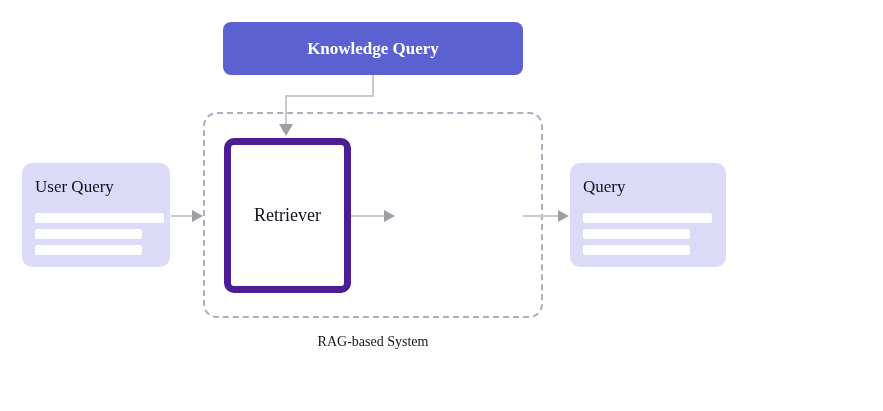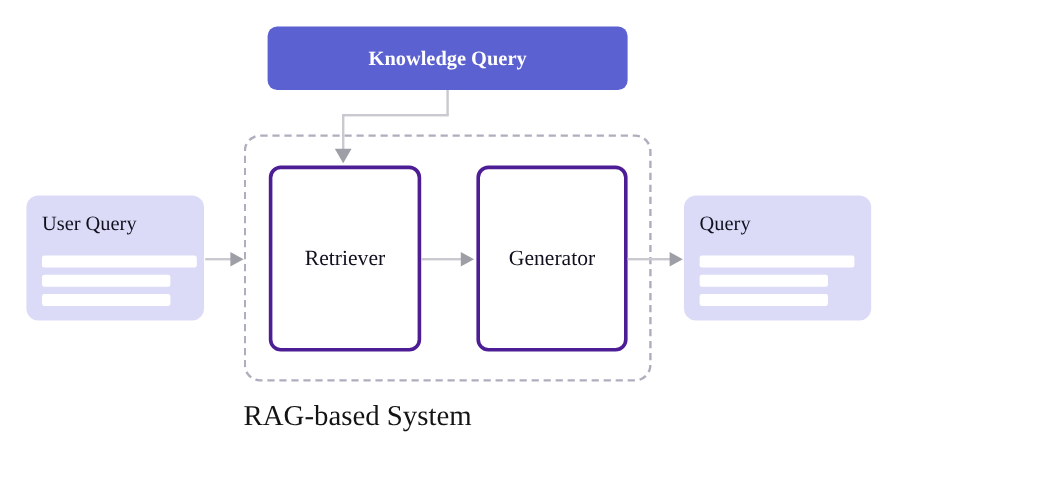--- a/index.html
+++ b/index.html
@@ -39,21 +39,21 @@
     box-sizing: border-box;
     background: transparent;
   }
 
   
   .process-box {
     position: absolute;
     top: 138px;
     height: 155px;
     background: #ffffff;
-    border: 3px solid #4c1d95;
+    border: 7px solid #4c1d95;
     border-radius: 10px;
     box-sizing: border-box;
     display: flex; align-items: center; justify-content: center;
     color: #10101E;
     font-size: 18px;
     z-index: 2;
   }
   .retriever-box { left: 224px; width: 127px; }
   .generator-box { left: 397px; width: 126px; }
 
@@ -106,22 +106,22 @@
     border-right: 7px solid transparent;
     border-top: 12px solid #9E9EA6;
     z-index: 3;
   }
 
   
   .system-label {
     position: absolute;
     left: 203px; top: 334px;
     width: 340px;
-    text-align: left;
-    font-size: 24px;
+    text-align: center;
+    font-size: 14px;
     color: #141414;
   }
 </style>
 </head>
 <body>
 
 <div class="canvas">
 
   <div class="kb-box">
     <span>Knowledge Query</span>
@@ -131,23 +131,20 @@
   <div class="line" style="left:285px; top:95px;  width:89px; height:2px;"></div>
   <div class="line" style="left:285px; top:95px;  width:2px;  height:30px;"></div>
   <div class="arrowhead-down" style="left:279px; top:124px;"></div>
 
   <div class="system-container"></div>
 
   <div class="process-box retriever-box">
     <span>Retriever</span>
   </div>
 
-  <div class="process-box generator-box">
-    <span>Generator</span>
-  </div>
 
   <div class="io-box user-query-box">
     <div class="io-label">User Query</div>
     <div class="bar bar1"></div>
     <div class="bar bar2"></div>
     <div class="bar bar3"></div>
   </div>
 
   <div class="io-box output-box">
     <div class="io-label">Query</div>

